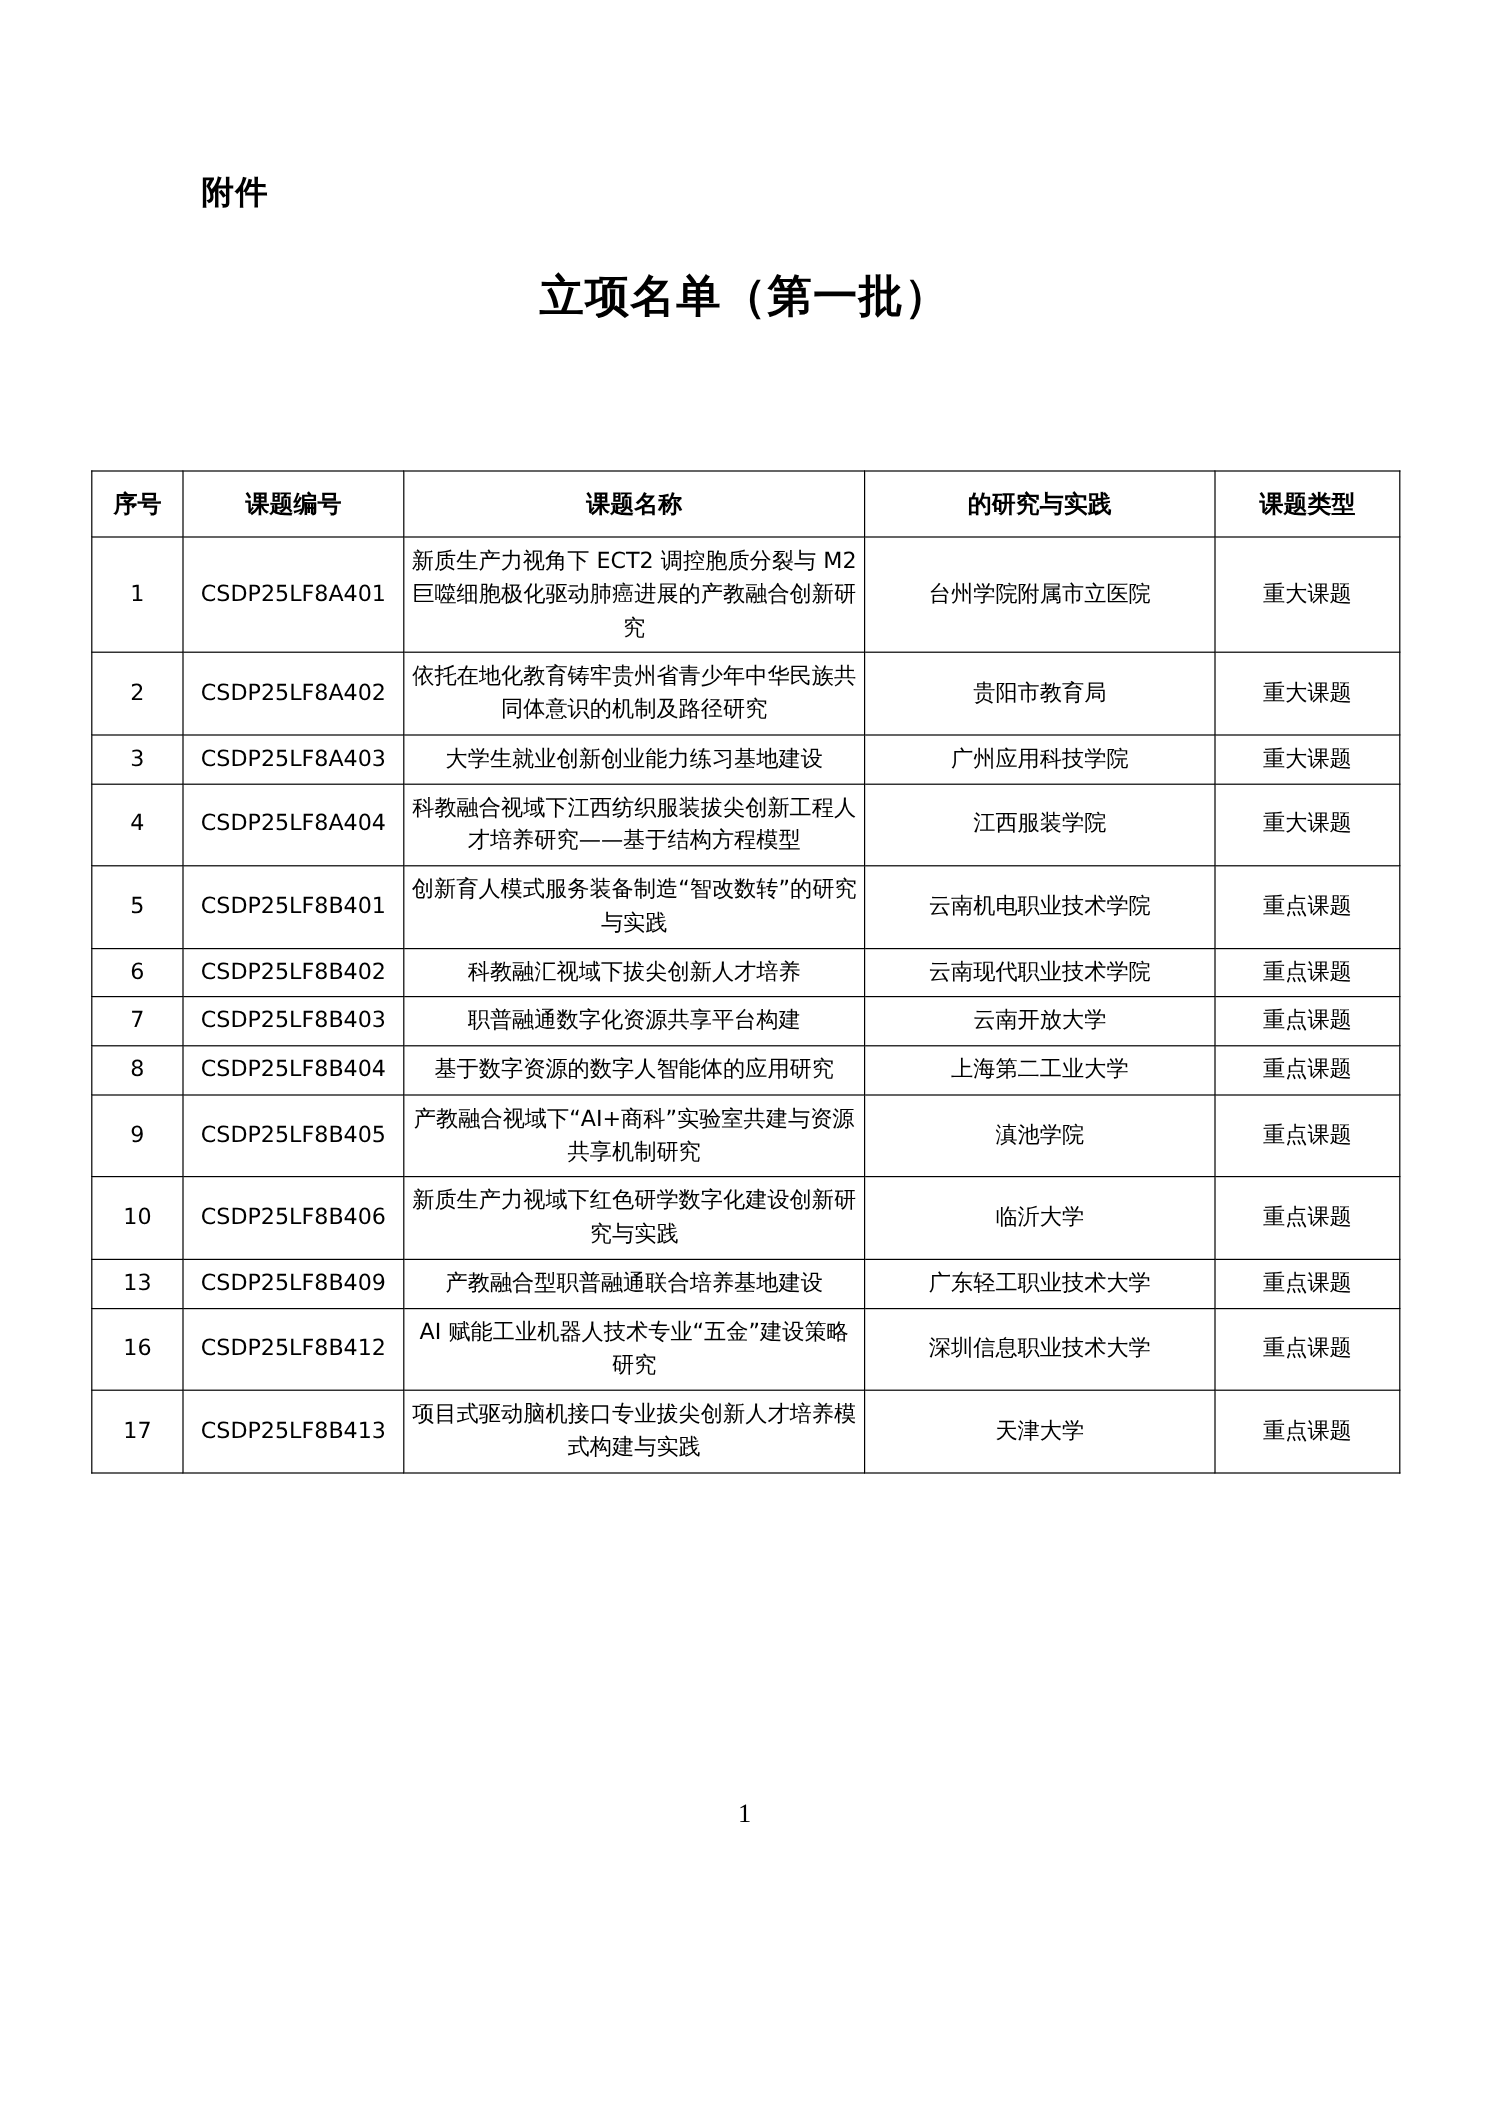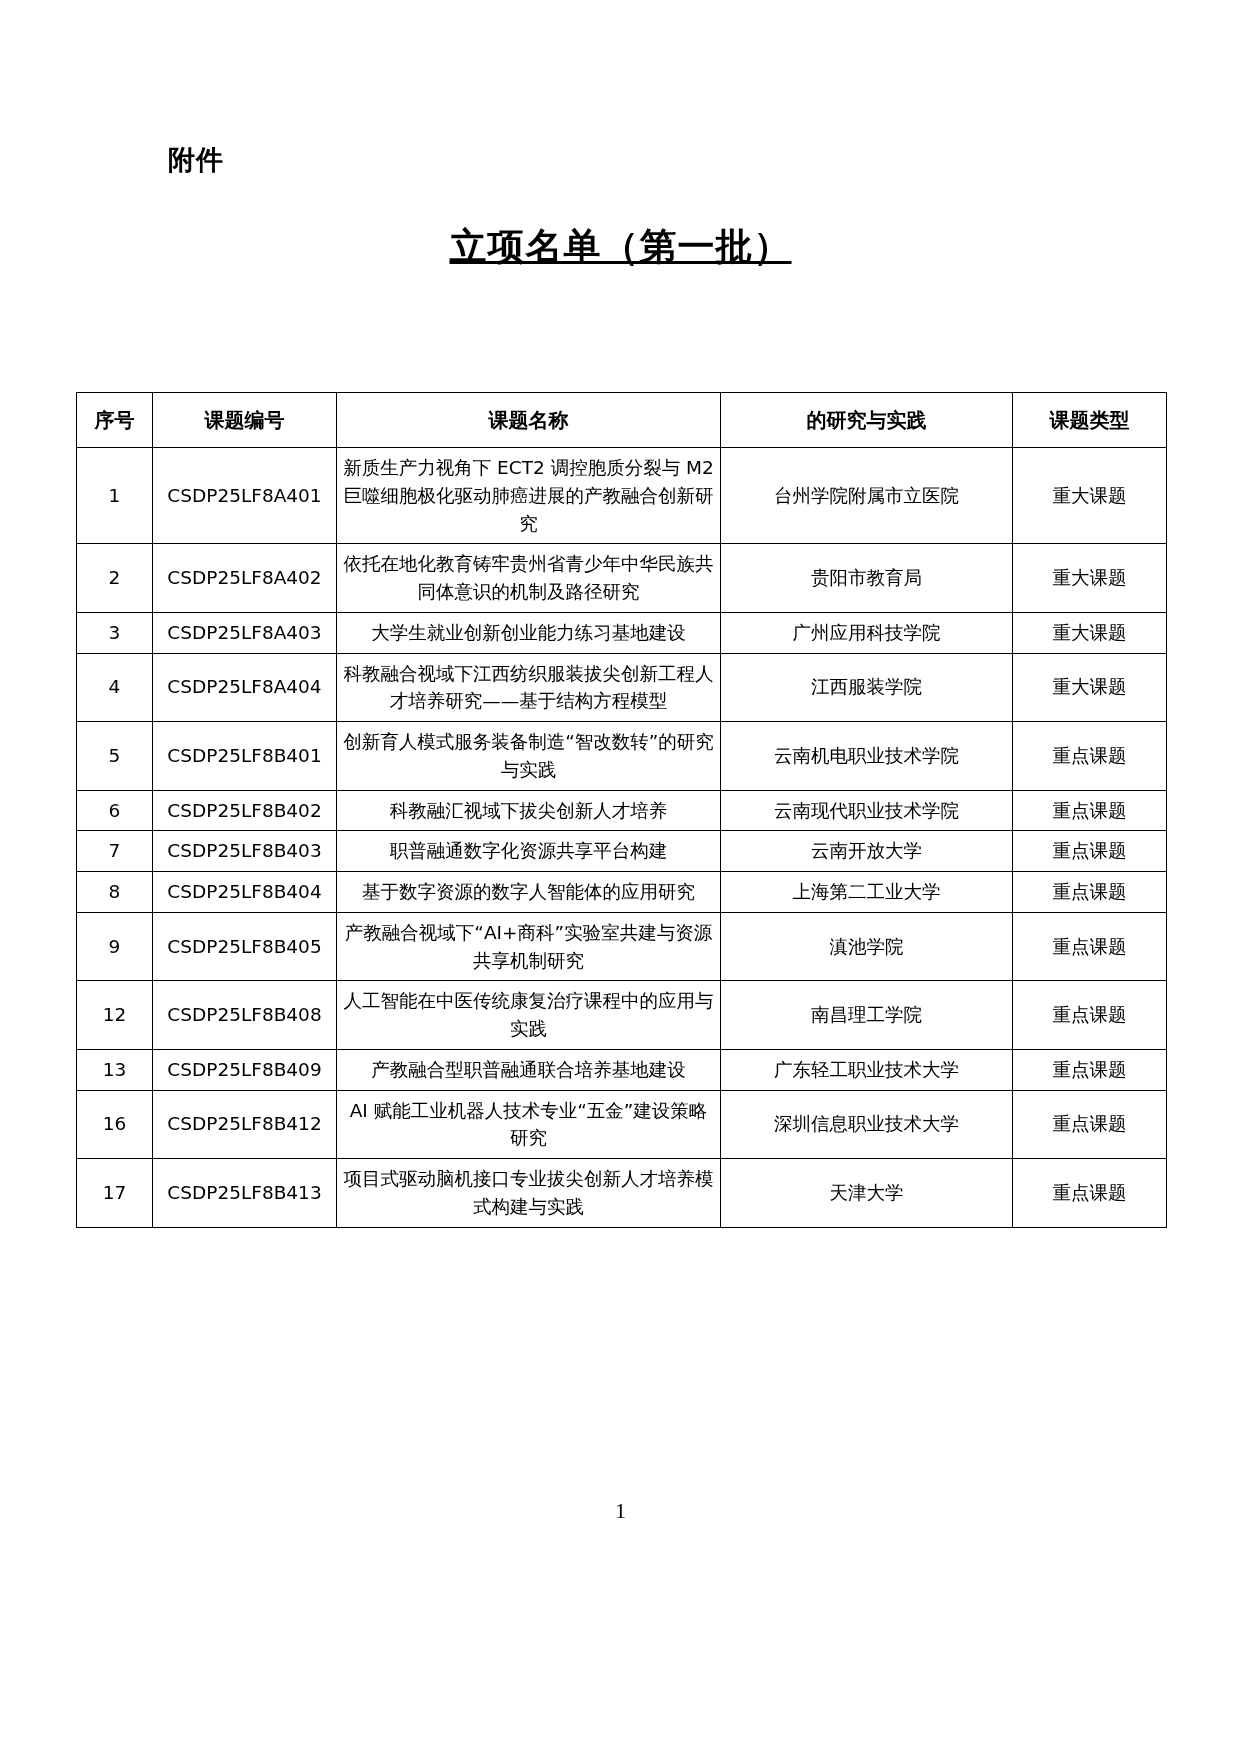--- a/index.html
+++ b/index.html
@@ -37,21 +37,20 @@
     width: 1241px;
     text-align: center;
     font-size: 37px;
     font-weight: bold;
     font-family: "DejaVu Sans", "Liberation Sans", sans-serif;
     line-height: 1.45;
     letter-spacing: 1px;
   }
   .doc-title .line2 {
     display: block;
-    text-decoration: underline;
   }
   table.listing {
     position: absolute;
     left: 76px;
     top: 392px;
     width: 1090px;
     border-collapse: collapse;
     table-layout: fixed;
   }
   table.listing td, table.listing th {
@@ -180,24 +179,24 @@
         <td class="cell-type">重点课题</td>
       </tr>
       <tr>
         <td class="cell-no">9</td>
         <td class="cell-code">CSDP25LF8B405</td>
         <td class="cell-name">产教融合视域下“AI+商科”实验室共建与资源共享机制研究</td>
         <td class="cell-unit">滇池学院</td>
         <td class="cell-type">重点课题</td>
       </tr>
       <tr>
-        <td class="cell-no">12</td>
-        <td class="cell-code">CSDP25LF8B408</td>
-        <td class="cell-name">人工智能在中医传统康复治疗课程中的应用与实践</td>
-        <td class="cell-unit">南昌理工学院</td>
+        <td class="cell-no">10</td>
+        <td class="cell-code">CSDP25LF8B406</td>
+        <td class="cell-name">新质生产力视域下红色研学数字化建设创新研究与实践</td>
+        <td class="cell-unit">临沂大学</td>
         <td class="cell-type">重点课题</td>
       </tr>
       <tr>
         <td class="cell-no">13</td>
         <td class="cell-code">CSDP25LF8B409</td>
         <td class="cell-name">产教融合型职普融通联合培养基地建设</td>
         <td class="cell-unit">广东轻工职业技术大学</td>
         <td class="cell-type">重点课题</td>
       </tr>
       <tr>

